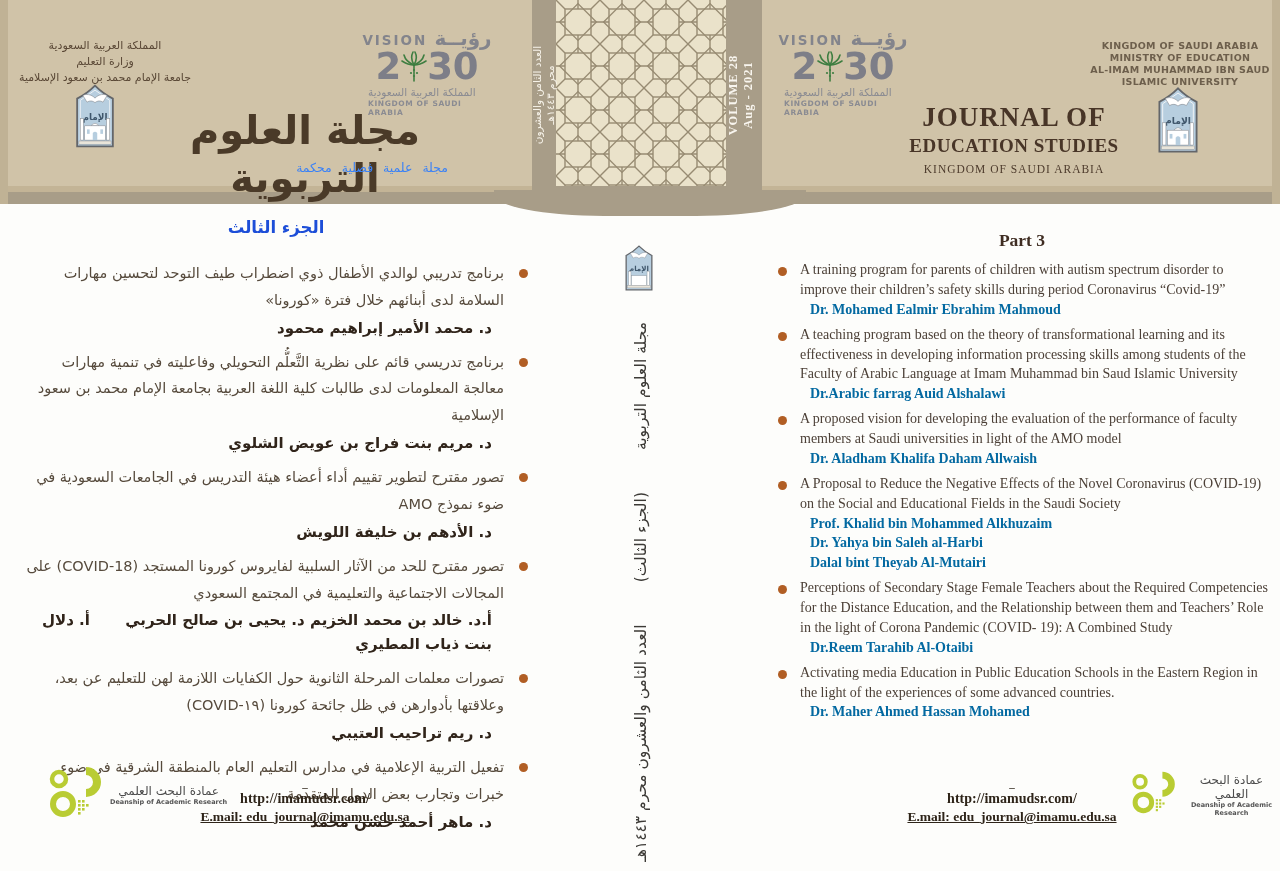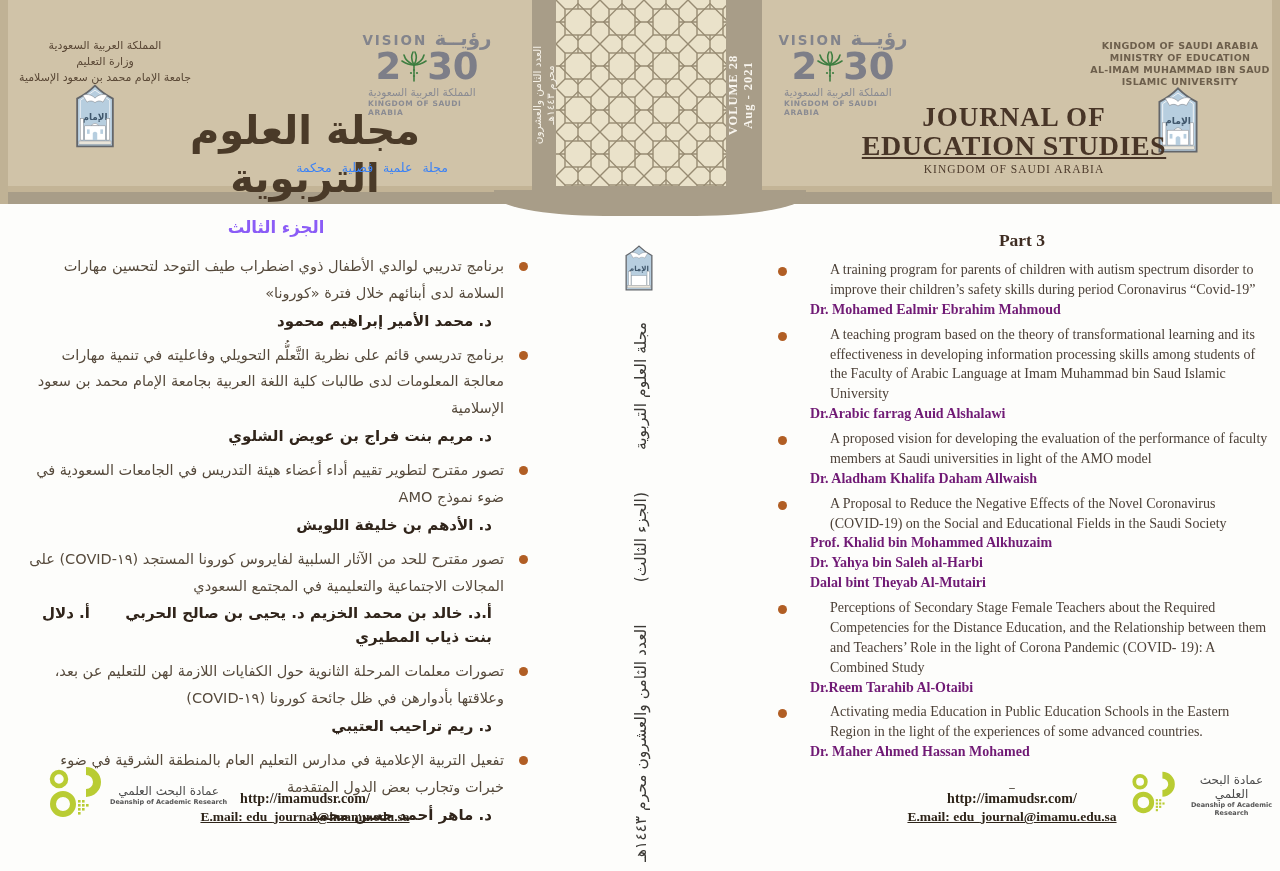--- a/index.html
+++ b/index.html
@@ -35,49 +35,49 @@
   .subtitle-ar{position:absolute;left:138px;top:160px;width:310px;text-align:right;
     font-size:12.5px;color:#3b82f6;direction:rtl;word-spacing:6px;}
   
   .vision-b{position:absolute;left:784px;top:26px;}
   .ministry-en{position:absolute;left:1080px;top:40px;width:200px;text-align:center;
     font-size:9.5px;font-weight:bold;line-height:12px;color:#6d5f4c;letter-spacing:.3px;}
   .shield-b{position:absolute;left:1152px;top:84px;}
   .title-en{position:absolute;left:844px;top:103px;width:340px;text-align:center;
     font-family:"Liberation Serif",serif;font-weight:bold;color:#483527;}
   .title-en .l1{font-size:27px;line-height:29px;letter-spacing:1px;}
-  .title-en .l2{font-size:28px;line-height:28px;letter-spacing:.5px;text-decoration:underline;}
+  .title-en .l2{font-size:19px;line-height:28px;letter-spacing:.5px;}
   .title-en .l3{font-size:11.5px;font-weight:normal;letter-spacing:1px;margin-top:3px;color:#4d3b2c;}
   
   .vision{width:118px;text-align:left;color:#83848c;}
   .vision .row1{display:flex;justify-content:center;align-items:baseline;gap:7px;
     font-size:13.5px;letter-spacing:2px;font-weight:bold;}
   .vision .row1 .ar{font-size:20px;letter-spacing:0;direction:rtl;}
   .vision .row2{display:flex;justify-content:center;align-items:center;margin-top:-2px;
     font-size:37px;font-weight:bold;color:#7d7e88;line-height:38px;}
   .vision .row3{font-size:10.5px;direction:rtl;color:#8a8b92;margin-top:0px;}
   .vision .row4{font-size:7.5px;font-weight:bold;letter-spacing:.6px;color:#8a8b92;margin-top:1px;}
   
   .shield-spine{position:absolute;left:621px;top:245px;}
   
   .list-ar{position:absolute;left:22px;top:218px;width:508px;direction:rtl;}
-  .sec-ar{text-align:center;font-size:16.5px;font-weight:bold;color:#8b5cf6;margin-bottom:16px;}
+  .sec-ar{text-align:center;font-size:16.5px;font-weight:bold;color:#1d4ed8;margin-bottom:23px;}
   .item{position:relative;}
   .item-ar{padding-right:26px;margin-bottom:9px;}
   .bullet{position:absolute;width:9px;height:9px;border-radius:50%;background:#b15e24;}
   .item-ar .bullet{right:2px;top:9px;}
   .t-ar{font-size:14.5px;line-height:1.85;color:#564a3c;}
   .a-ar{font-size:15px;font-weight:bold;color:#30241a;margin-top:2px;padding-right:12px;line-height:1.6;}
   .a-ar .multi{margin-left:30px;}
   .list-en{position:absolute;left:772px;top:230px;width:500px;font-family:"Liberation Serif",serif;}
   .sec-en{text-align:center;font-size:17.5px;font-weight:bold;color:#3f2d22;margin-bottom:9px;}
   .item-en{padding-left:28px;margin-bottom:5px;}
   .item-en .bullet{left:6px;top:7px;}
-  .t-en{font-size:14px;line-height:1.42;color:#4c4037;margin-left:30px;}
-  .a-en{font-size:14px;line-height:1.42;font-weight:bold;color:#701a75;padding-left:10px;}
+  .t-en{font-size:14px;line-height:1.42;color:#4c4037;}
+  .a-en{font-size:14px;line-height:1.42;font-weight:bold;color:#0369a1;padding-left:10px;}
   
   .deanship{position:absolute;display:flex;align-items:center;gap:4px;}
   .deanship-a{left:42px;top:766px;}
   .deanship-b{left:1126px;top:766px;}
   .dean-text{text-align:center;}
   .dean-ar{font-size:12px;color:#4c4c4c;direction:rtl;line-height:14px;}
   .dean-en{font-size:6.5px;font-weight:bold;color:#555;line-height:8px;}
   .urlblock{position:absolute;width:320px;text-align:center;
     font-family:"Liberation Serif",serif;font-weight:bold;color:#2e2419;}
   .urlblock .dash{font-size:11px;line-height:6px;color:#2e2419;}
@@ -271,21 +271,21 @@
     </div>
 
     <div class="item item-ar">
       <span class="bullet"></span>
       <div class="t-ar">تصور مقترح لتطوير تقييم أداء أعضاء هيئة التدريس في الجامعات السعودية في ضوء نموذج AMO</div>
       <div class="a-ar">د. الأدهم بن خليفة اللويش</div>
     </div>
 
     <div class="item item-ar">
       <span class="bullet"></span>
-      <div class="t-ar">تصور مقترح للحد من الآثار السلبية لفايروس كورونا المستجد (١٩-COVID) على المجالات الاجتماعية والتعليمية في المجتمع السعودي</div>
+      <div class="t-ar">تصور مقترح للحد من الآثار السلبية لفايروس كورونا المستجد (18-COVID) على المجالات الاجتماعية والتعليمية في المجتمع السعودي</div>
       <div class="a-ar">
         <span>أ.د. خالد بن محمد الخزيم</span>
         <span class="multi">د. يحيى بن صالح الحربي</span>
         <span class="multi">أ. دلال بنت ذياب المطيري</span>
       </div>
     </div>
 
     <div class="item item-ar">
       <span class="bullet"></span>
       <div class="t-ar">تصورات معلمات المرحلة الثانوية حول الكفايات اللازمة لهن للتعليم عن بعد، وعلاقتها بأدوارهن في ظل جائحة كورونا (١٩-COVID)</div>

